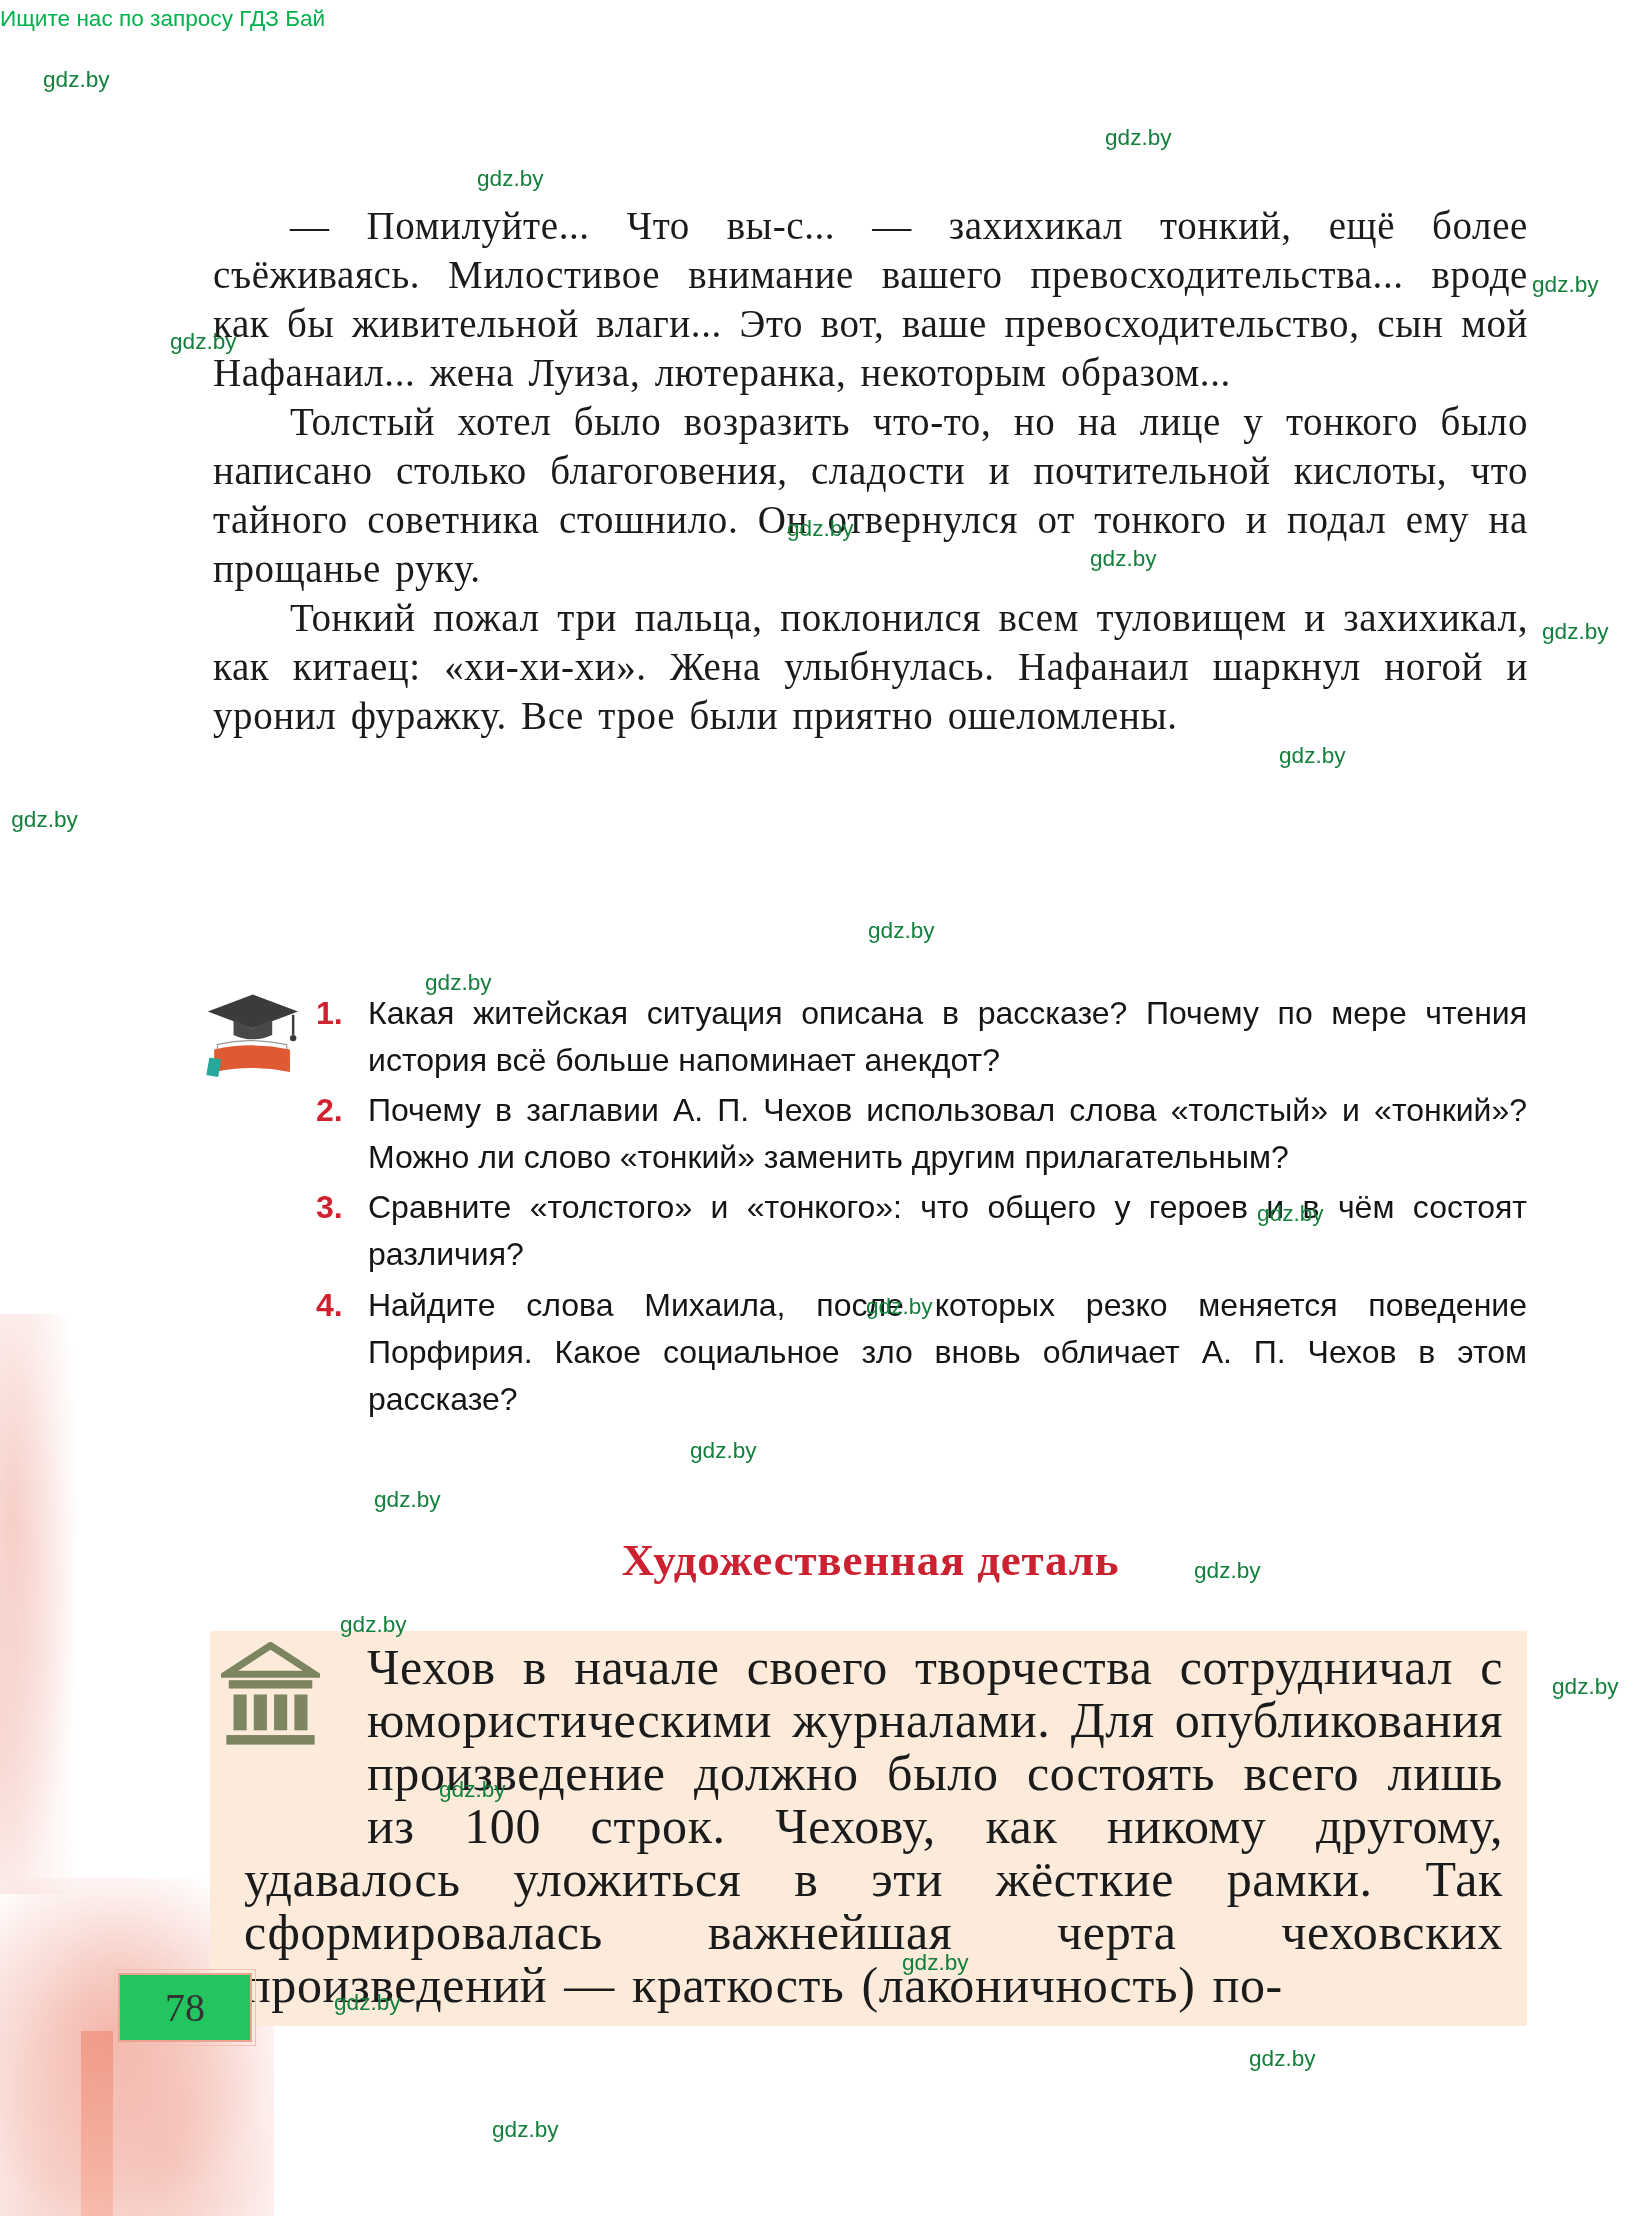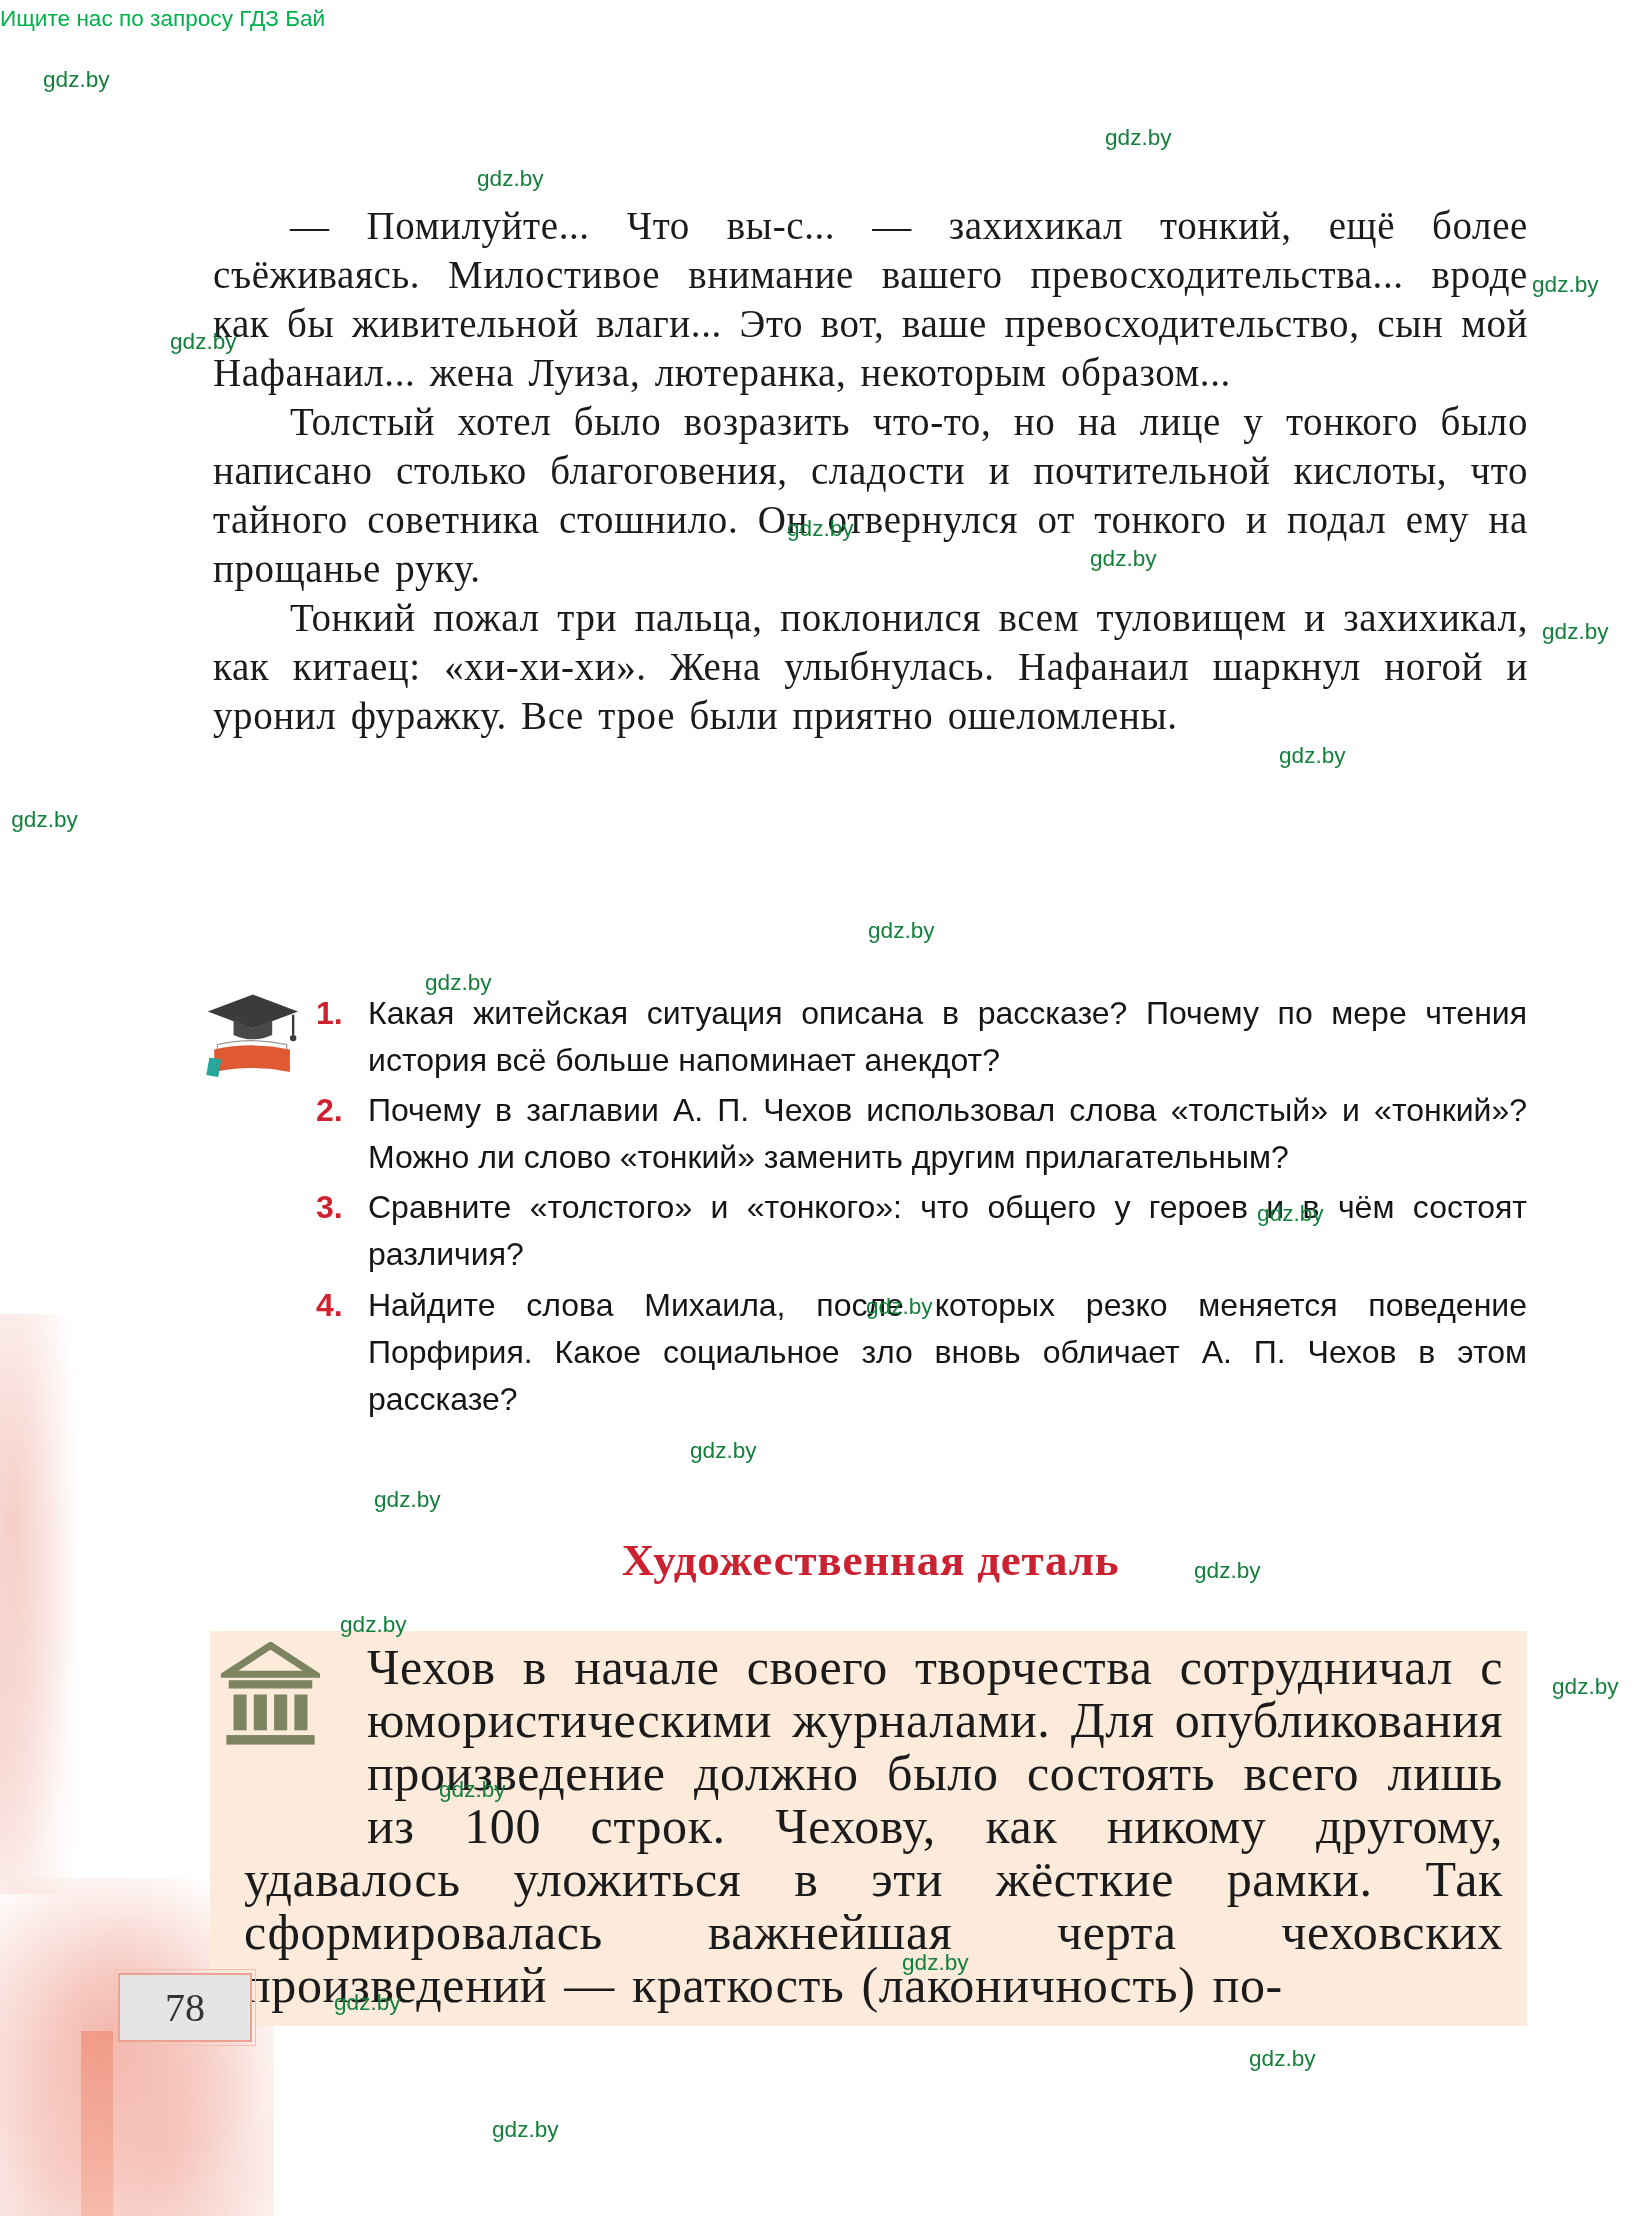--- a/index.html
+++ b/index.html
@@ -43,21 +43,21 @@
   .infobox {
     position:absolute; left:210px; top:1631px; width:1317px; z-index:2;
     background:#fcebdb; padding:9.7px 24px 14.5px 34px;
     font-size:50px; line-height:53px; text-align:justify;
     letter-spacing:0.6px; word-spacing:4px;
   }
   .icon-spacer { float:left; width:123px; height:161px; }
   .building-icon { position:absolute; left:11.3px; top:11.3px; }
   .pagenum {
     position:absolute; left:118px; top:1973px; width:134px; height:69px; z-index:2;
-    background:#e5e5e5; border:2.4px solid #eba291; outline:1.6px solid #f2c0b0; outline-offset:3.2px;
+    background:#22c55e; border:2.4px solid #eba291; outline:1.6px solid #f2c0b0; outline-offset:3.2px;
     display:flex; align-items:center; justify-content:center;
     font-size:40px; color:#333333;
   }
 </style>
 </head>
 <body>
 
 <div id="page">
 
   <div class="decor" style="left:-24px; top:1314px; width:105px; height:580px;

